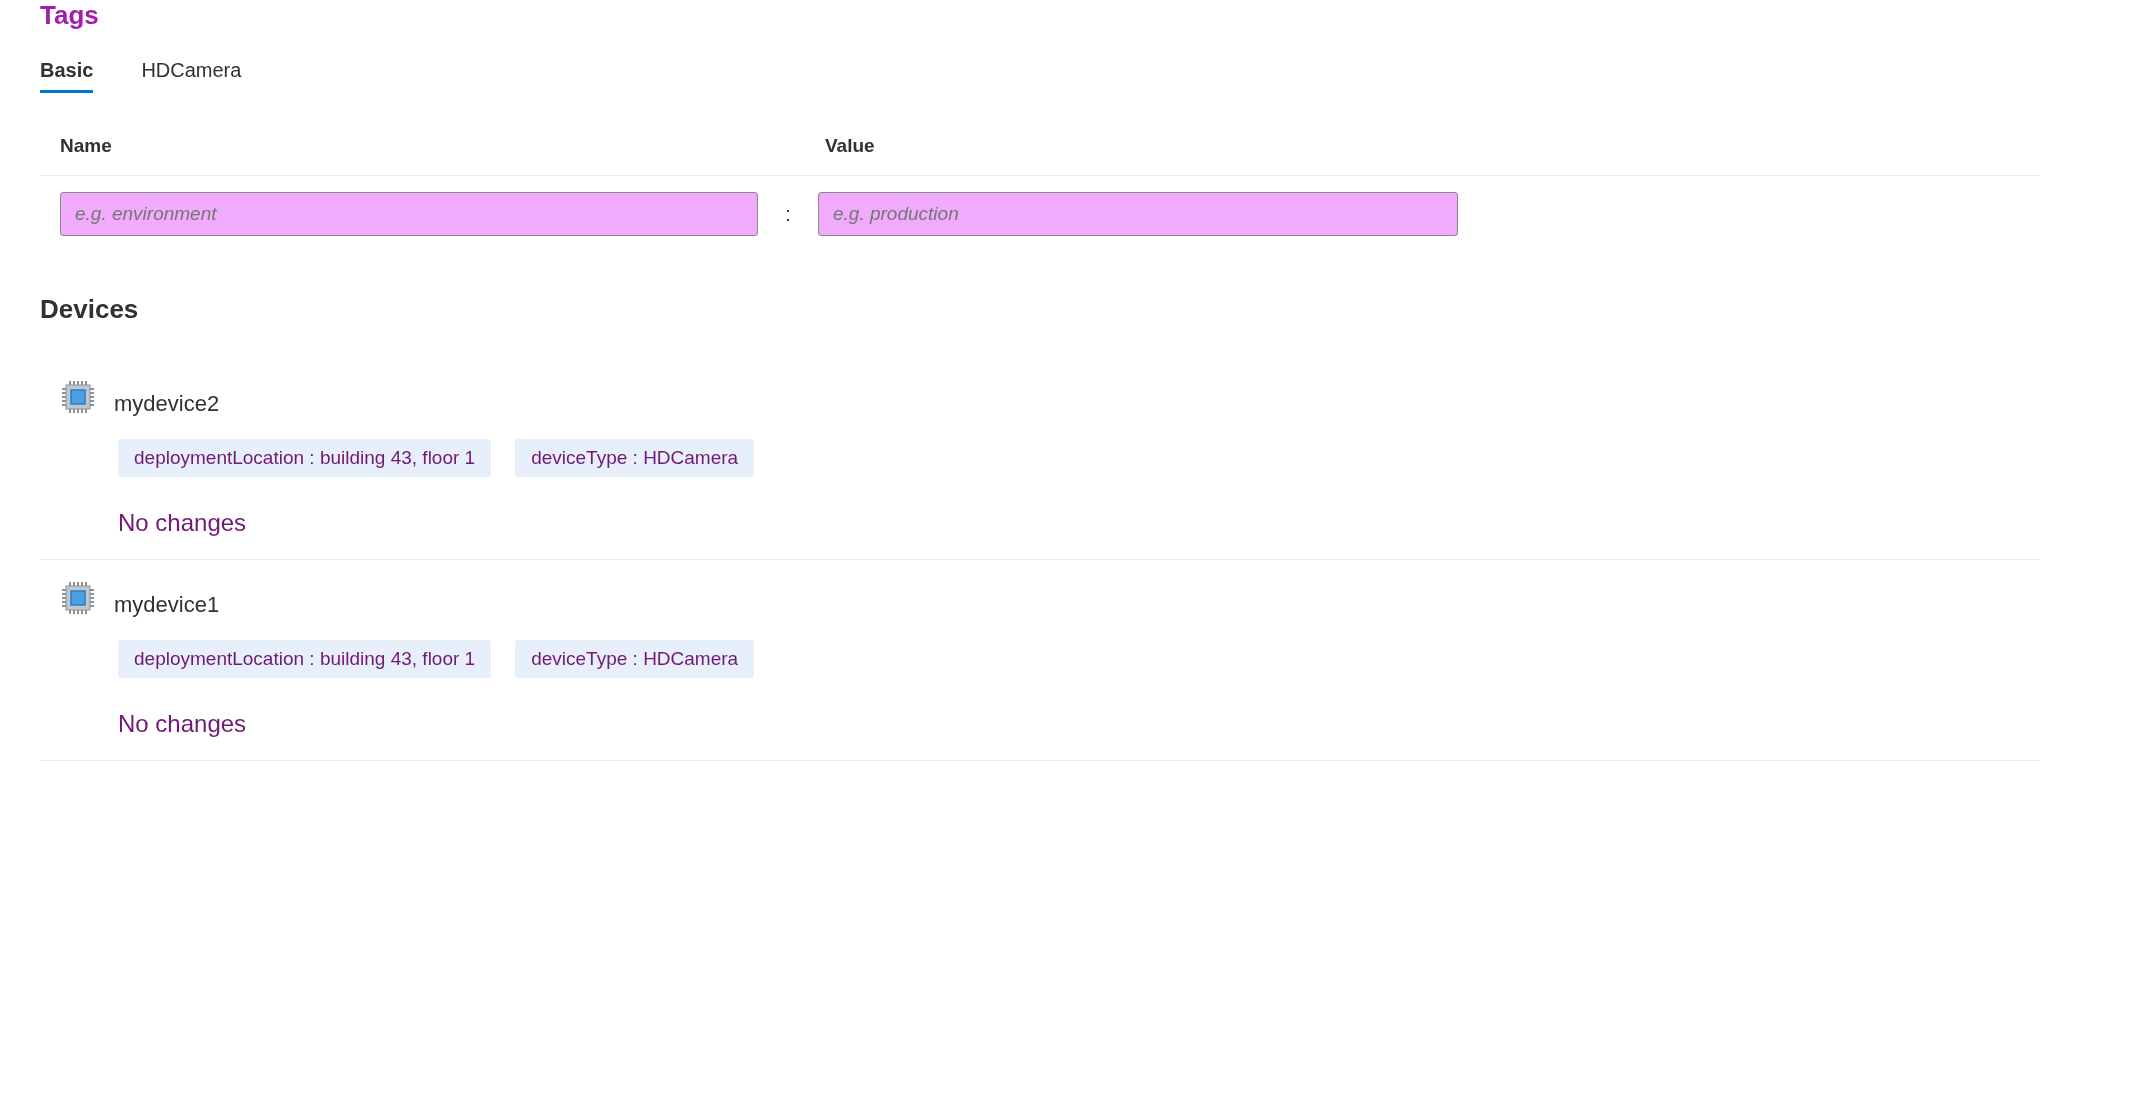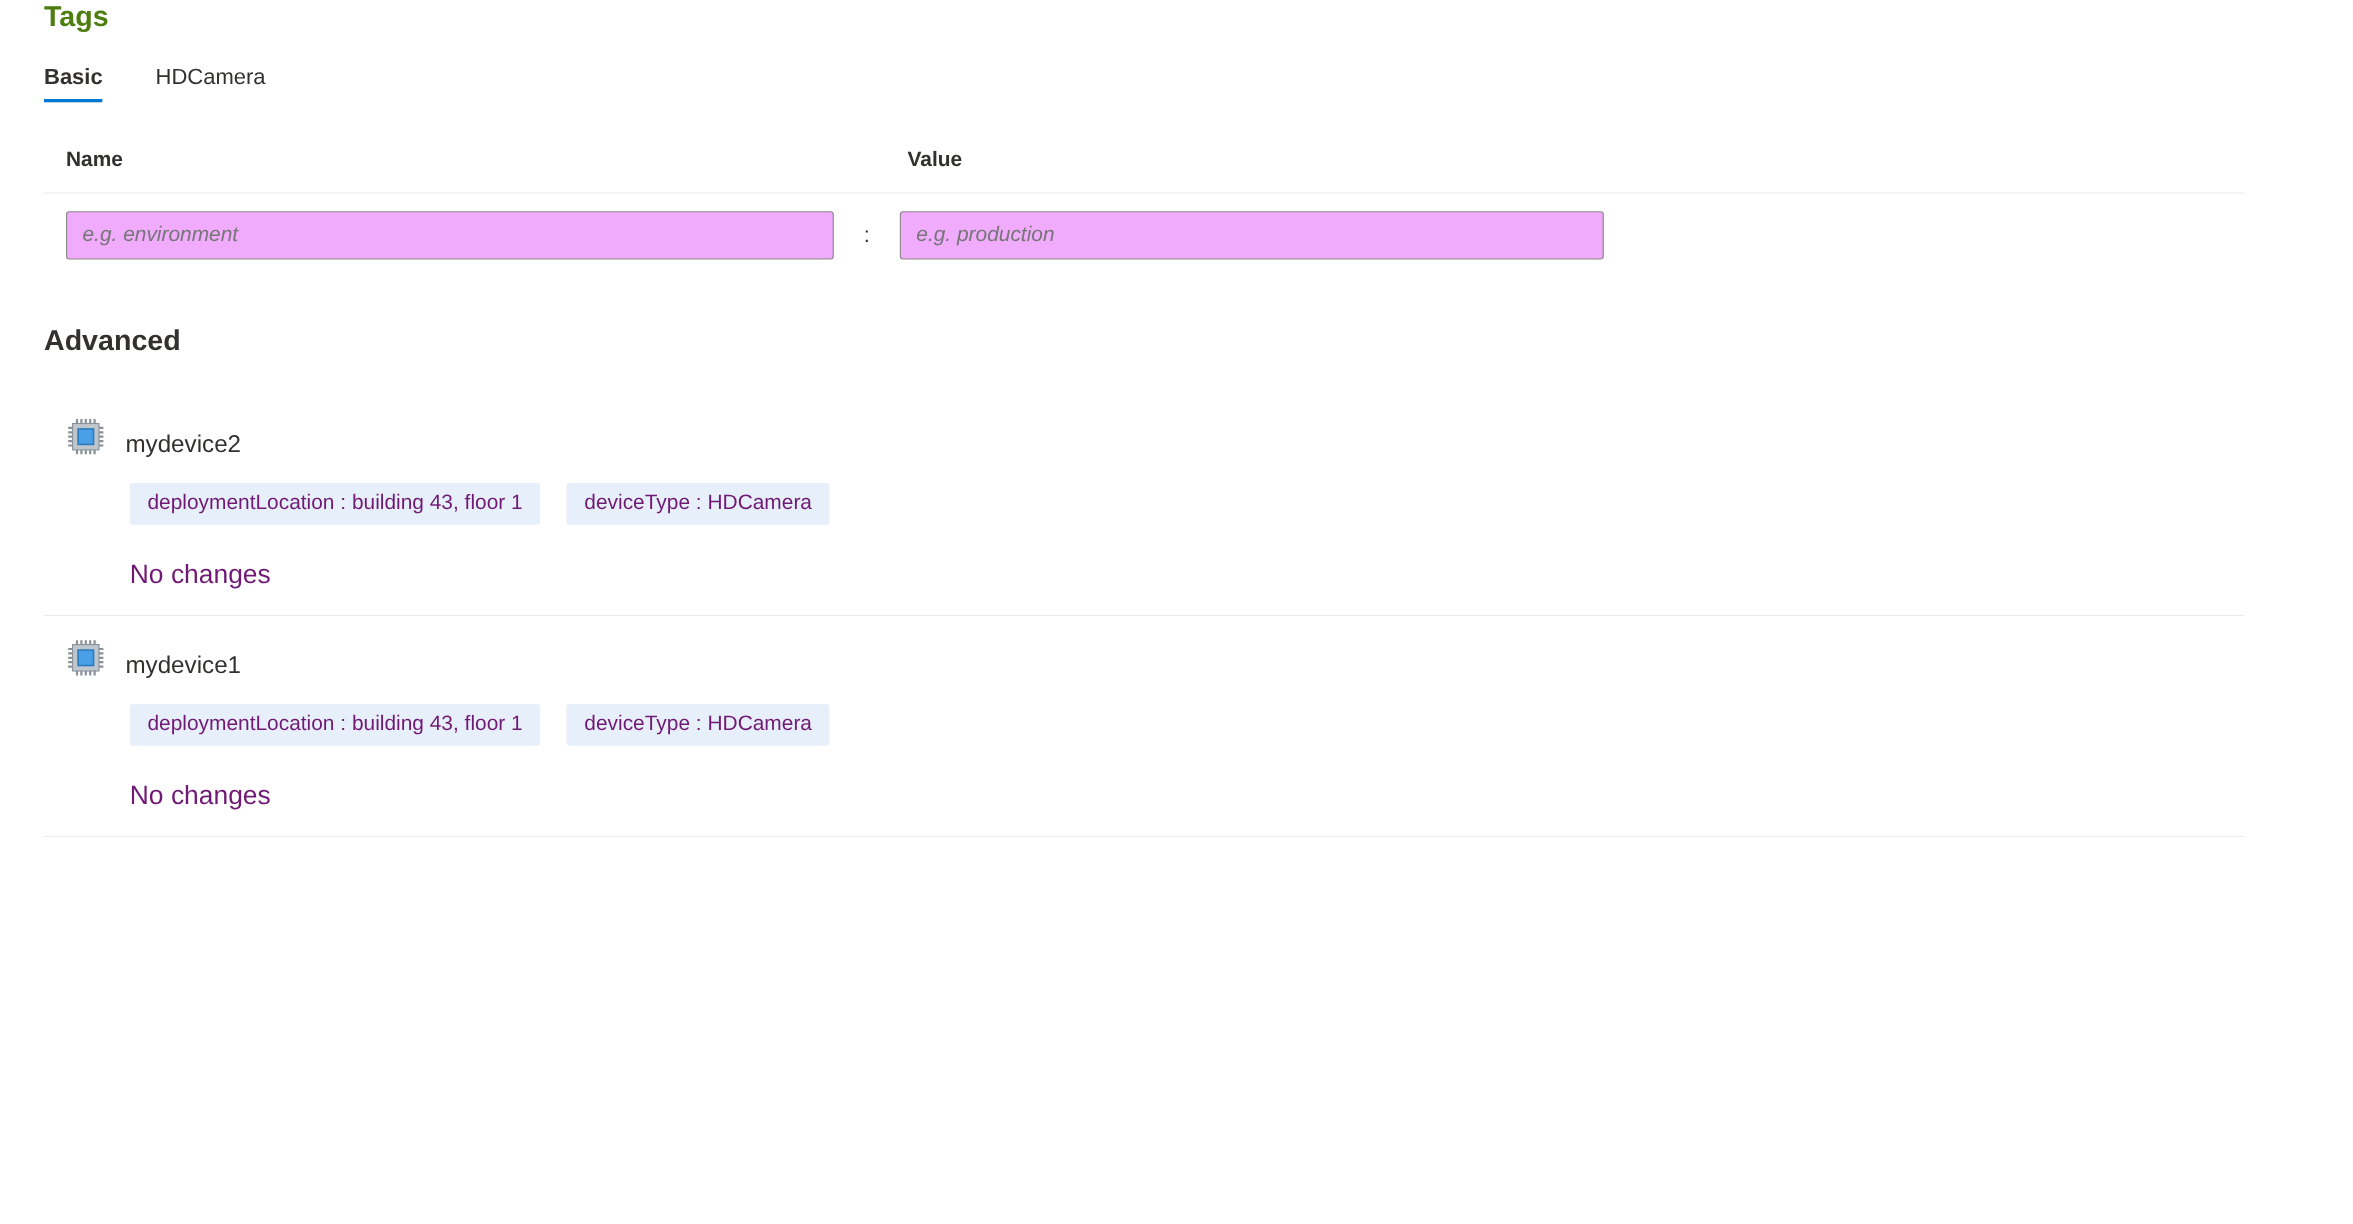--- a/index.html
+++ b/index.html
@@ -10,21 +10,21 @@
     body {
       font-family: "Segoe UI", -apple-system, BlinkMacSystemFont, sans-serif;
       background: #ffffff;
       color: #323130;
       padding: 0 0 0 40px;
       font-size: 19px;
     }
     .section-title {
       font-size: 26px;
       font-weight: 600;
-      color: #4d7c0f;
+      color: #a21caf;
       margin-bottom: 28px;
     }
     .tabs {
       display: flex;
       gap: 48px;
       margin-bottom: 42px;
       text-align: center;
     }
     .tab {
       font-size: 20px;
@@ -150,21 +150,21 @@
     <div class="col-name">Name</div>
     <div class="col-value">Value</div>
   </div>
 
   <div class="tags-row">
     <input type="text" class="tag-input input-name" placeholder="e.g. environment" style="">
     <div class="colon-sep">:</div>
     <input type="text" class="tag-input input-value" placeholder="e.g. production" style="">
   </div>
 
-  <h2 class="devices-title">Advanced</h2>
+  <h2 class="devices-title">Devices</h2>
 
   <div class="device">
     <div class="device-head">
       <span class="chip-icon">
         <svg viewBox="0 0 40 40" width="40" height="40">
           <rect x="8" y="8" width="24" height="24" fill="#bfc6cc" stroke="#8a9199" stroke-width="1"></rect>
           <rect x="13" y="13" width="14" height="14" fill="#4aa0e6" stroke="#2b7cc0" stroke-width="1.5"></rect>
           <g stroke="#8a9199" stroke-width="2">
             <line x1="12" y1="4" x2="12" y2="8"></line>
               <line x1="16" y1="4" x2="16" y2="8"></line>

